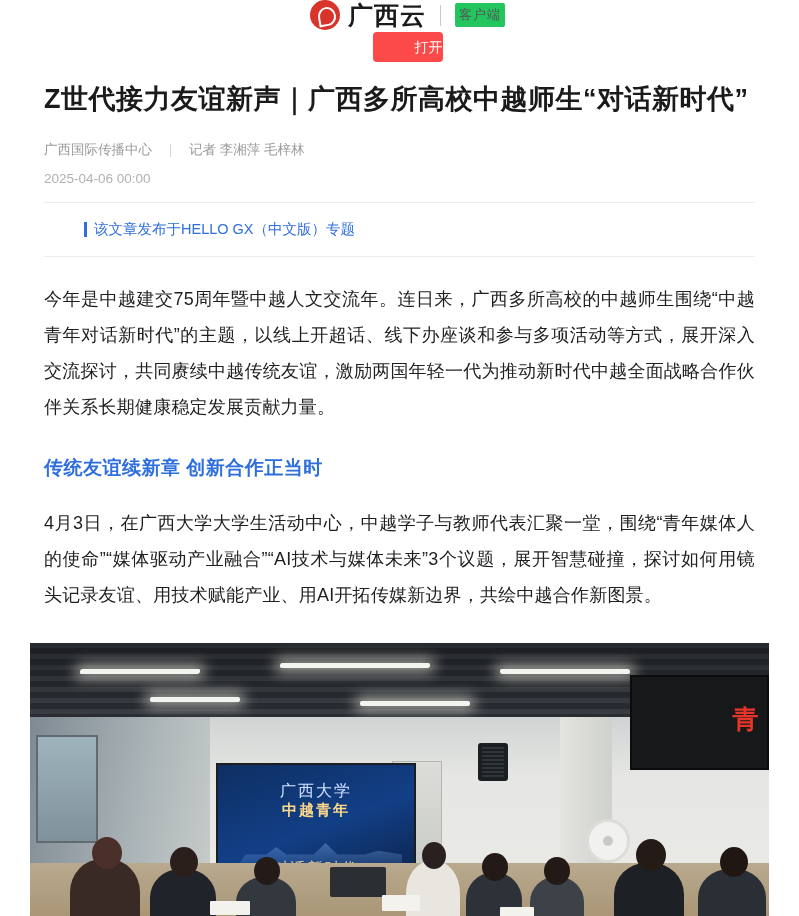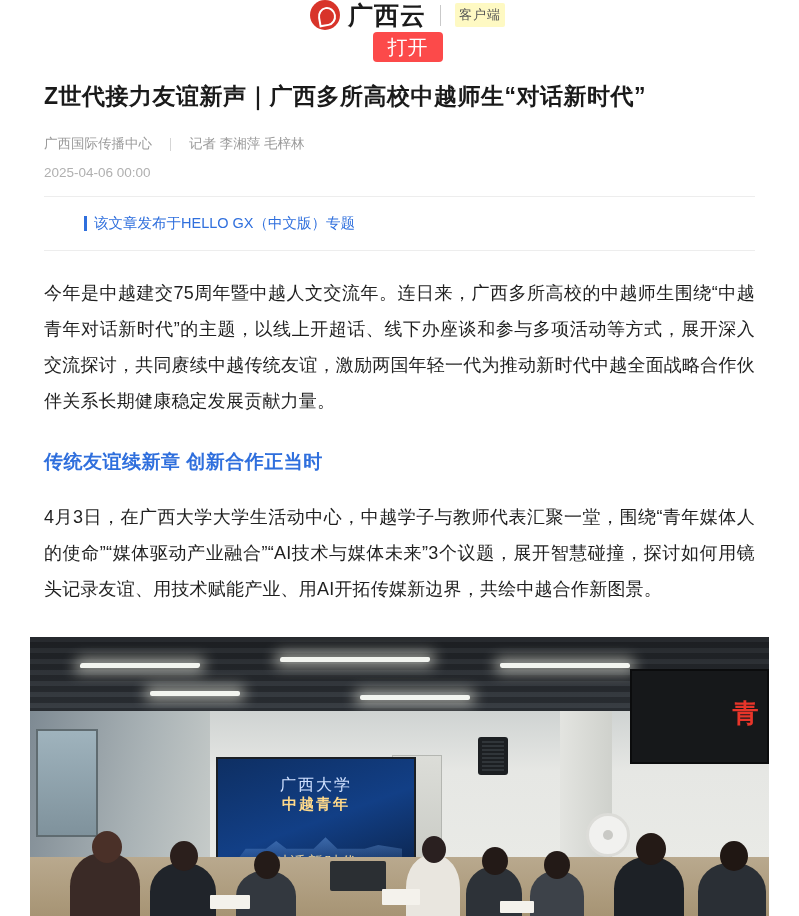--- a/index.html
+++ b/index.html
@@ -62,44 +62,44 @@
   }
   .brand-divider {
     width: 1px;
     height: 21px;
     background: #c9c9c9;
     margin: 0 6px;
   }
   .brand-sub {
     font-size: 13px;
     color: #555;
-    background: #fef9c3;
+    background: #22c55e;
     padding: 3px 4px;
     border-radius: 2px;
     letter-spacing: 1px;
   }
   .open-btn {
     background: #fc4a4a;
     color: #fff;
-    font-size: 20px;
+    font-size: 14px;
     border: none;
     border-radius: 4px;
     width: 70px;
     height: 30px;
     line-height: 30px;
-    text-align: center;
+    text-align: right;
     cursor: pointer;
     padding: 0;
   }
   
   .article {
     padding: 0 44px;
   }
   .title {
-    font-size: 23px;
+    font-size: 27px;
     font-weight: bold;
     color: #1a1a1a;
     line-height: 1.45;
     letter-spacing: 0.5px;
     margin: 18px 0 4px 0;
   }
   .byline {
     margin-top: 22px;
     font-size: 13.5px;
     color: #9a9a9a;

